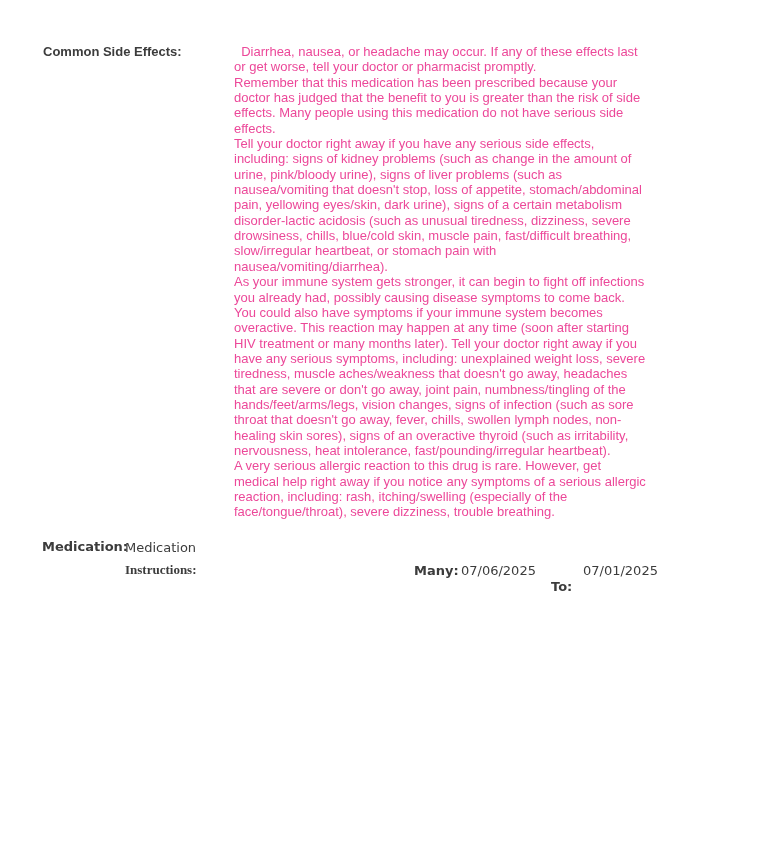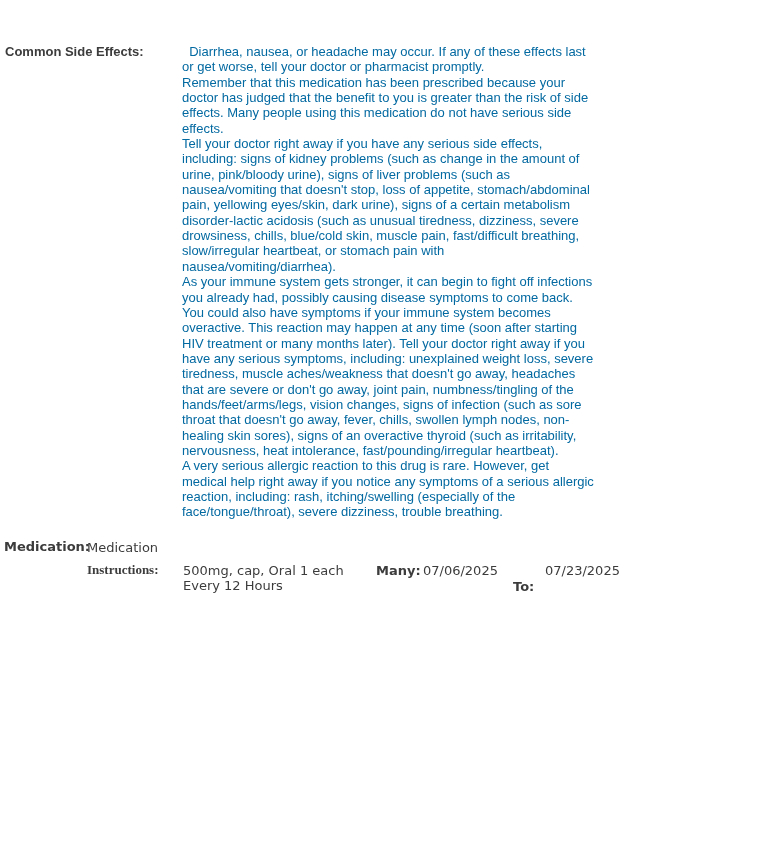--- a/index.html
+++ b/index.html
@@ -4,38 +4,38 @@
 <style>
   html, body { margin: 0; padding: 0; }
   body {
     width: 768px;
     height: 864px;
     background: #ffffff;
     position: relative;
     overflow: hidden;
     font-family: "Liberation Sans", sans-serif;
   }
-  .sheet { position: absolute; inset: 0; }
+  .sheet { position: absolute; inset: 0; margin-left: 38px; }
 
   
   .se-label {
     position: absolute;
     left: 5px;
     top: 44px;
     width: 172px;
     font: bold 13px/15.35px "Liberation Sans", sans-serif;
     color: #3c3c3c;
   }
   .se-text {
     position: absolute;
-    left: 182px;
+    left: 196px;
     top: 44px;
     width: 470px;
     font: 13px/15.35px "Liberation Sans", sans-serif;
-    color: #0369a1;
+    color: #ec4899;
     white-space: pre-wrap;
   }
 
   
   .vf {
     font-family: "DejaVu Sans", sans-serif;
     font-size: 13px;
     line-height: 14.5px;
     color: #3c3c3c;
     position: absolute;
@@ -89,23 +89,22 @@
 medical help right away if you notice any symptoms of a serious allergic
 reaction, including: rash, itching/swelling (especially of the
 face/tongue/throat), severe dizziness, trouble breathing.</div>
 
   <div class="vf bold med-label">Medication:</div>
 
   <div class="vf med-value">Medication</div>
 
   <div class="vf bold instr-label">Instructions:</div>
 
-  <div class="vf instr-value">500mg, cap, Oral 1 each Every 12 Hours</div>
 
   <div class="vf bold from-label">Many:</div>
 
   <div class="vf from-value">07/06/2025</div>
 
   <div class="vf bold to-label">To:</div>
 
-  <div class="vf to-value">07/23/2025</div>
+  <div class="vf to-value">07/01/2025</div>
 
 </div>
 
 </body></html>

